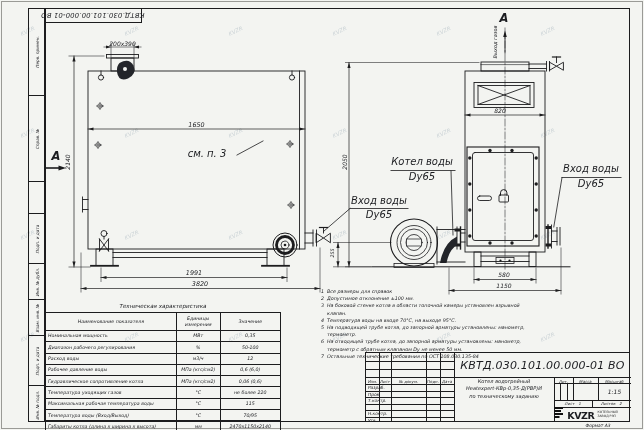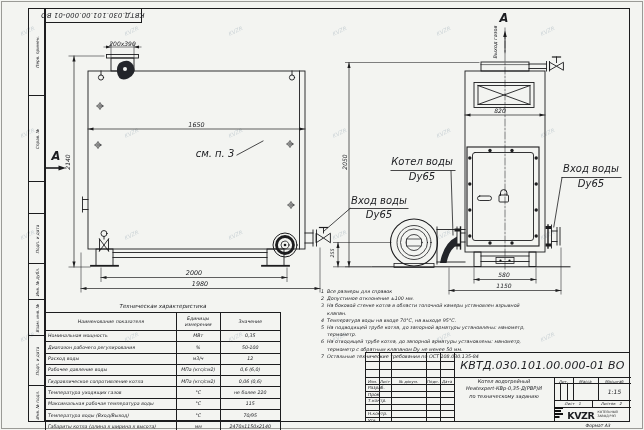--- a/index.html
+++ b/index.html
@@ -332,25 +332,25 @@
         <polygon points="536,279.5 530.5,277.9 530.5,281.1"></polygon>
       <polygon points="449,290.5 454.5,288.9 454.5,292.1"></polygon>
         <polygon points="561,290.5 555.5,288.9 555.5,292.1"></polygon>
       <polygon points="66,168 58.5,165.6 58.5,170.4"></polygon>
       <polygon points="505,30.5 503.2,37 506.8,37"></polygon>
     </g>
   </svg>
 
   <span class="t" style="left:122.5px;top:40.5px;font-size:6px;">200x390</span>
   <span class="t" style="left:196.5px;top:121.5px;font-size:6.4px;">1650</span>
-  <span class="t" style="left:215px;top:148.5px;font-size:10px;">см. п. 3</span>
+  <span class="t" style="left:207px;top:148.5px;font-size:10px;">см. п. 3</span>
   <span class="t big" style="left:56px;top:151px;font-size:11.5px;">А</span>
   <span class="t rot" style="left:68px;top:162px;font-size:6px;">2140</span>
-  <span class="t" style="left:194px;top:269.5px;font-size:6.4px;">2000</span>
-  <span class="t" style="left:200px;top:280.5px;font-size:6.4px;">1980</span>
+  <span class="t" style="left:194px;top:269.5px;font-size:6.4px;">1991</span>
+  <span class="t" style="left:200px;top:280.5px;font-size:6.4px;">3820</span>
 
   <span class="t big" style="left:504px;top:13px;font-size:11.5px;">А</span>
   <span class="t rot" style="left:495px;top:42px;font-size:5px;">Выход газов</span>
   <span class="t" style="left:500px;top:107.5px;font-size:6px;">820</span>
   <span class="t rot" style="left:344.5px;top:162px;font-size:6px;">2050</span>
   <span class="t rot" style="left:332.5px;top:253px;font-size:4.8px;">255</span>
   <span class="t" style="left:504px;top:272px;font-size:6px;">580</span>
   <span class="t" style="left:504px;top:283px;font-size:6px;">1150</span>
 
   <span class="t" style="left:422px;top:157px;font-size:10px;">Котел воды</span>

